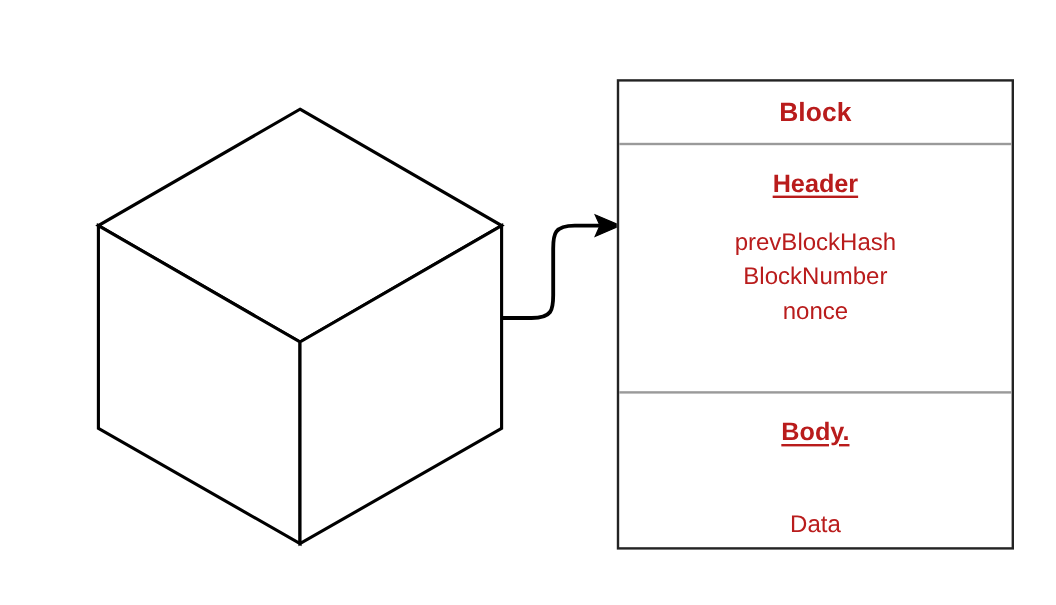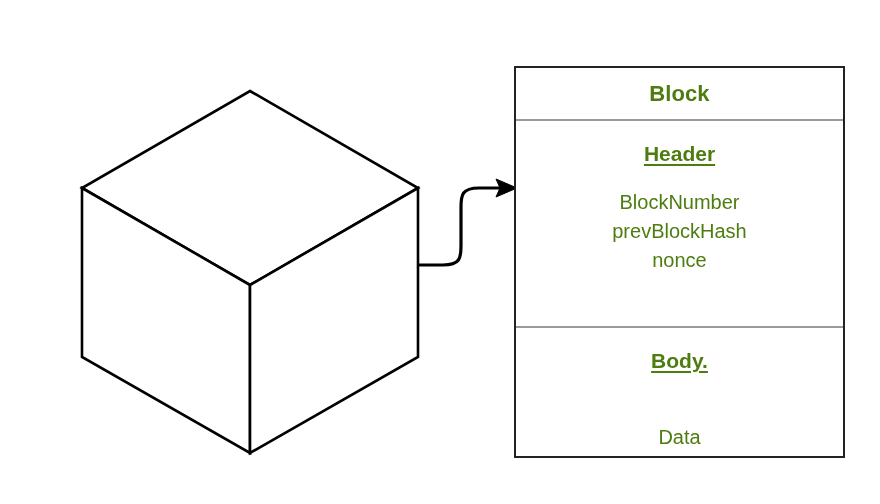--- a/index.html
+++ b/index.html
@@ -36,21 +36,21 @@
     display: flex;
     flex-direction: column;
   }
   .tbl-row {
     box-sizing: border-box;
     display: flex;
     flex-direction: column;
     align-items: center;
     justify-content: flex-start;
     text-align: center;
-    color: #4d7c0f;
+    color: #b91c1c;
   }
   .row-title {
     height: 53px;
     border-bottom: 2px solid #9a9a9a;
     justify-content: center;
   }
   .row-header {
     height: 207px;
     border-bottom: 2px solid #9a9a9a;
   }
@@ -113,22 +113,22 @@
 
   <div class="block-table">
 
     <div class="tbl-row row-title">
       <div class="title-text">Block</div>
     </div>
 
     <div class="tbl-row row-header">
       <div class="section-label">Header</div>
       <div class="field-list">
+        <div class="field-item">prevBlockHash</div>
         <div class="field-item">BlockNumber</div>
-        <div class="field-item">prevBlockHash</div>
         <div class="field-item">nonce</div>
       </div>
     </div>
 
     <div class="tbl-row row-body">
       <div class="section-label">Body.</div>
       <div class="body-value">Data</div>
     </div>
 
   </div>

